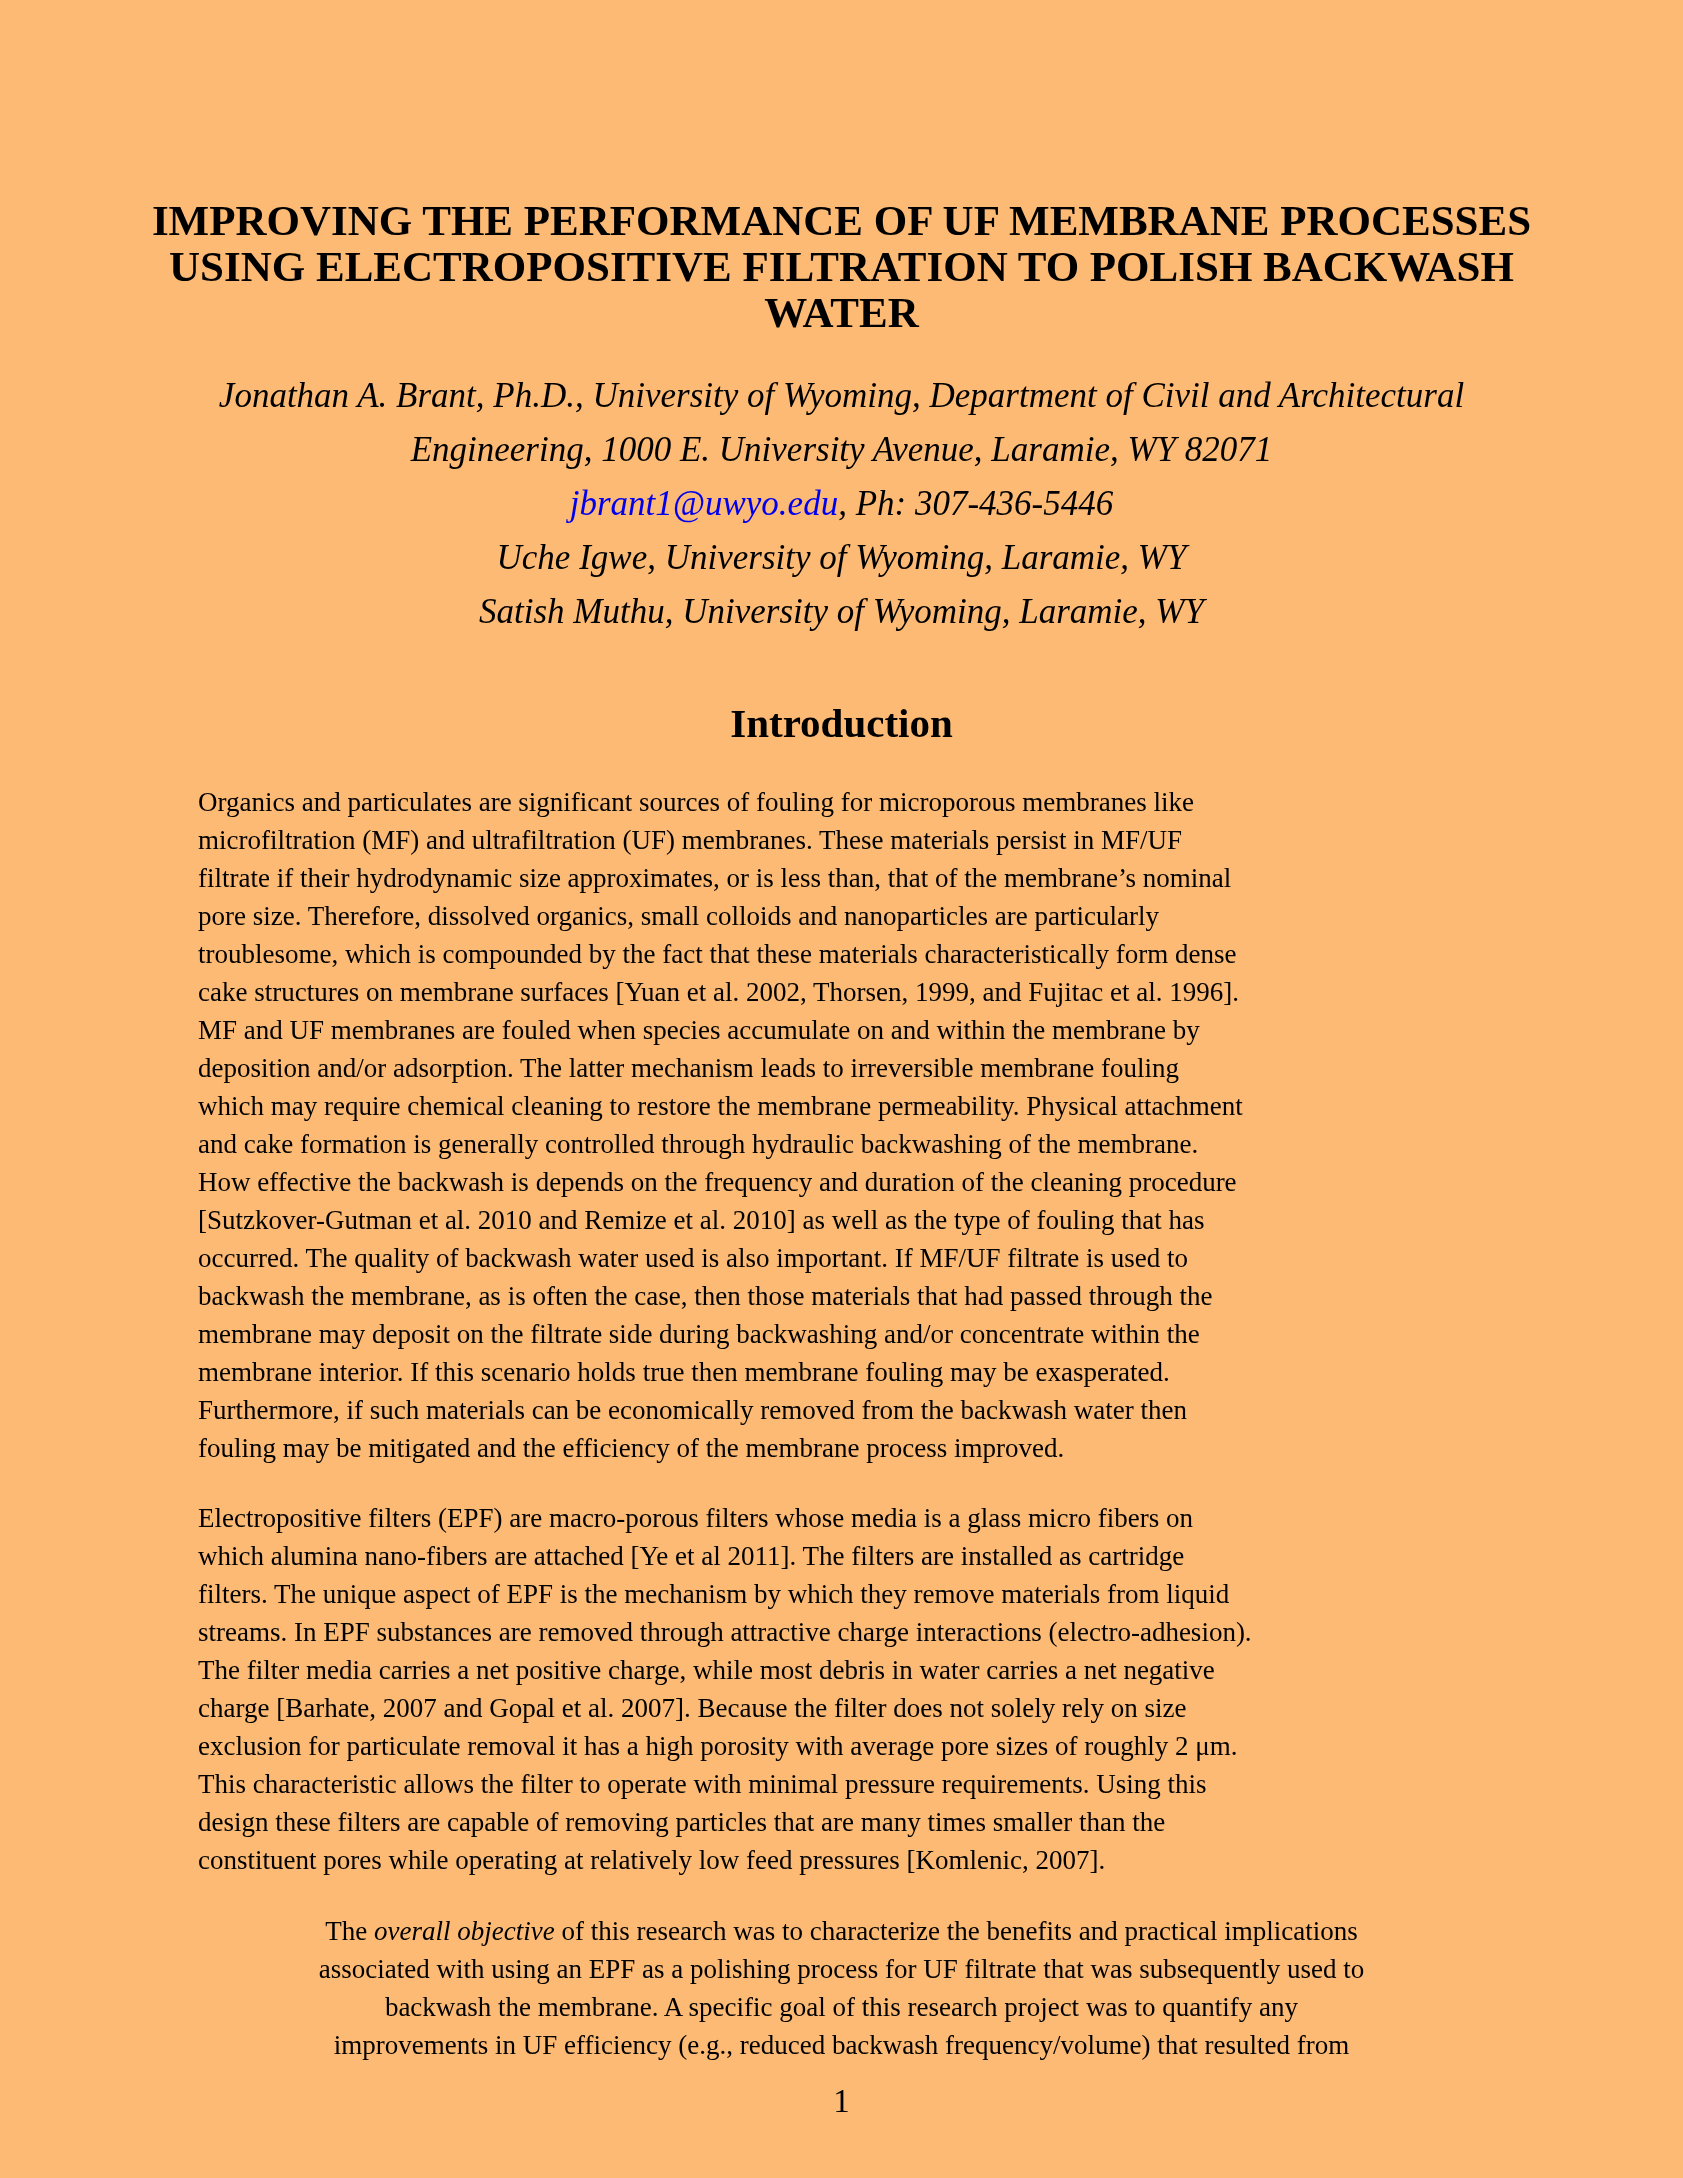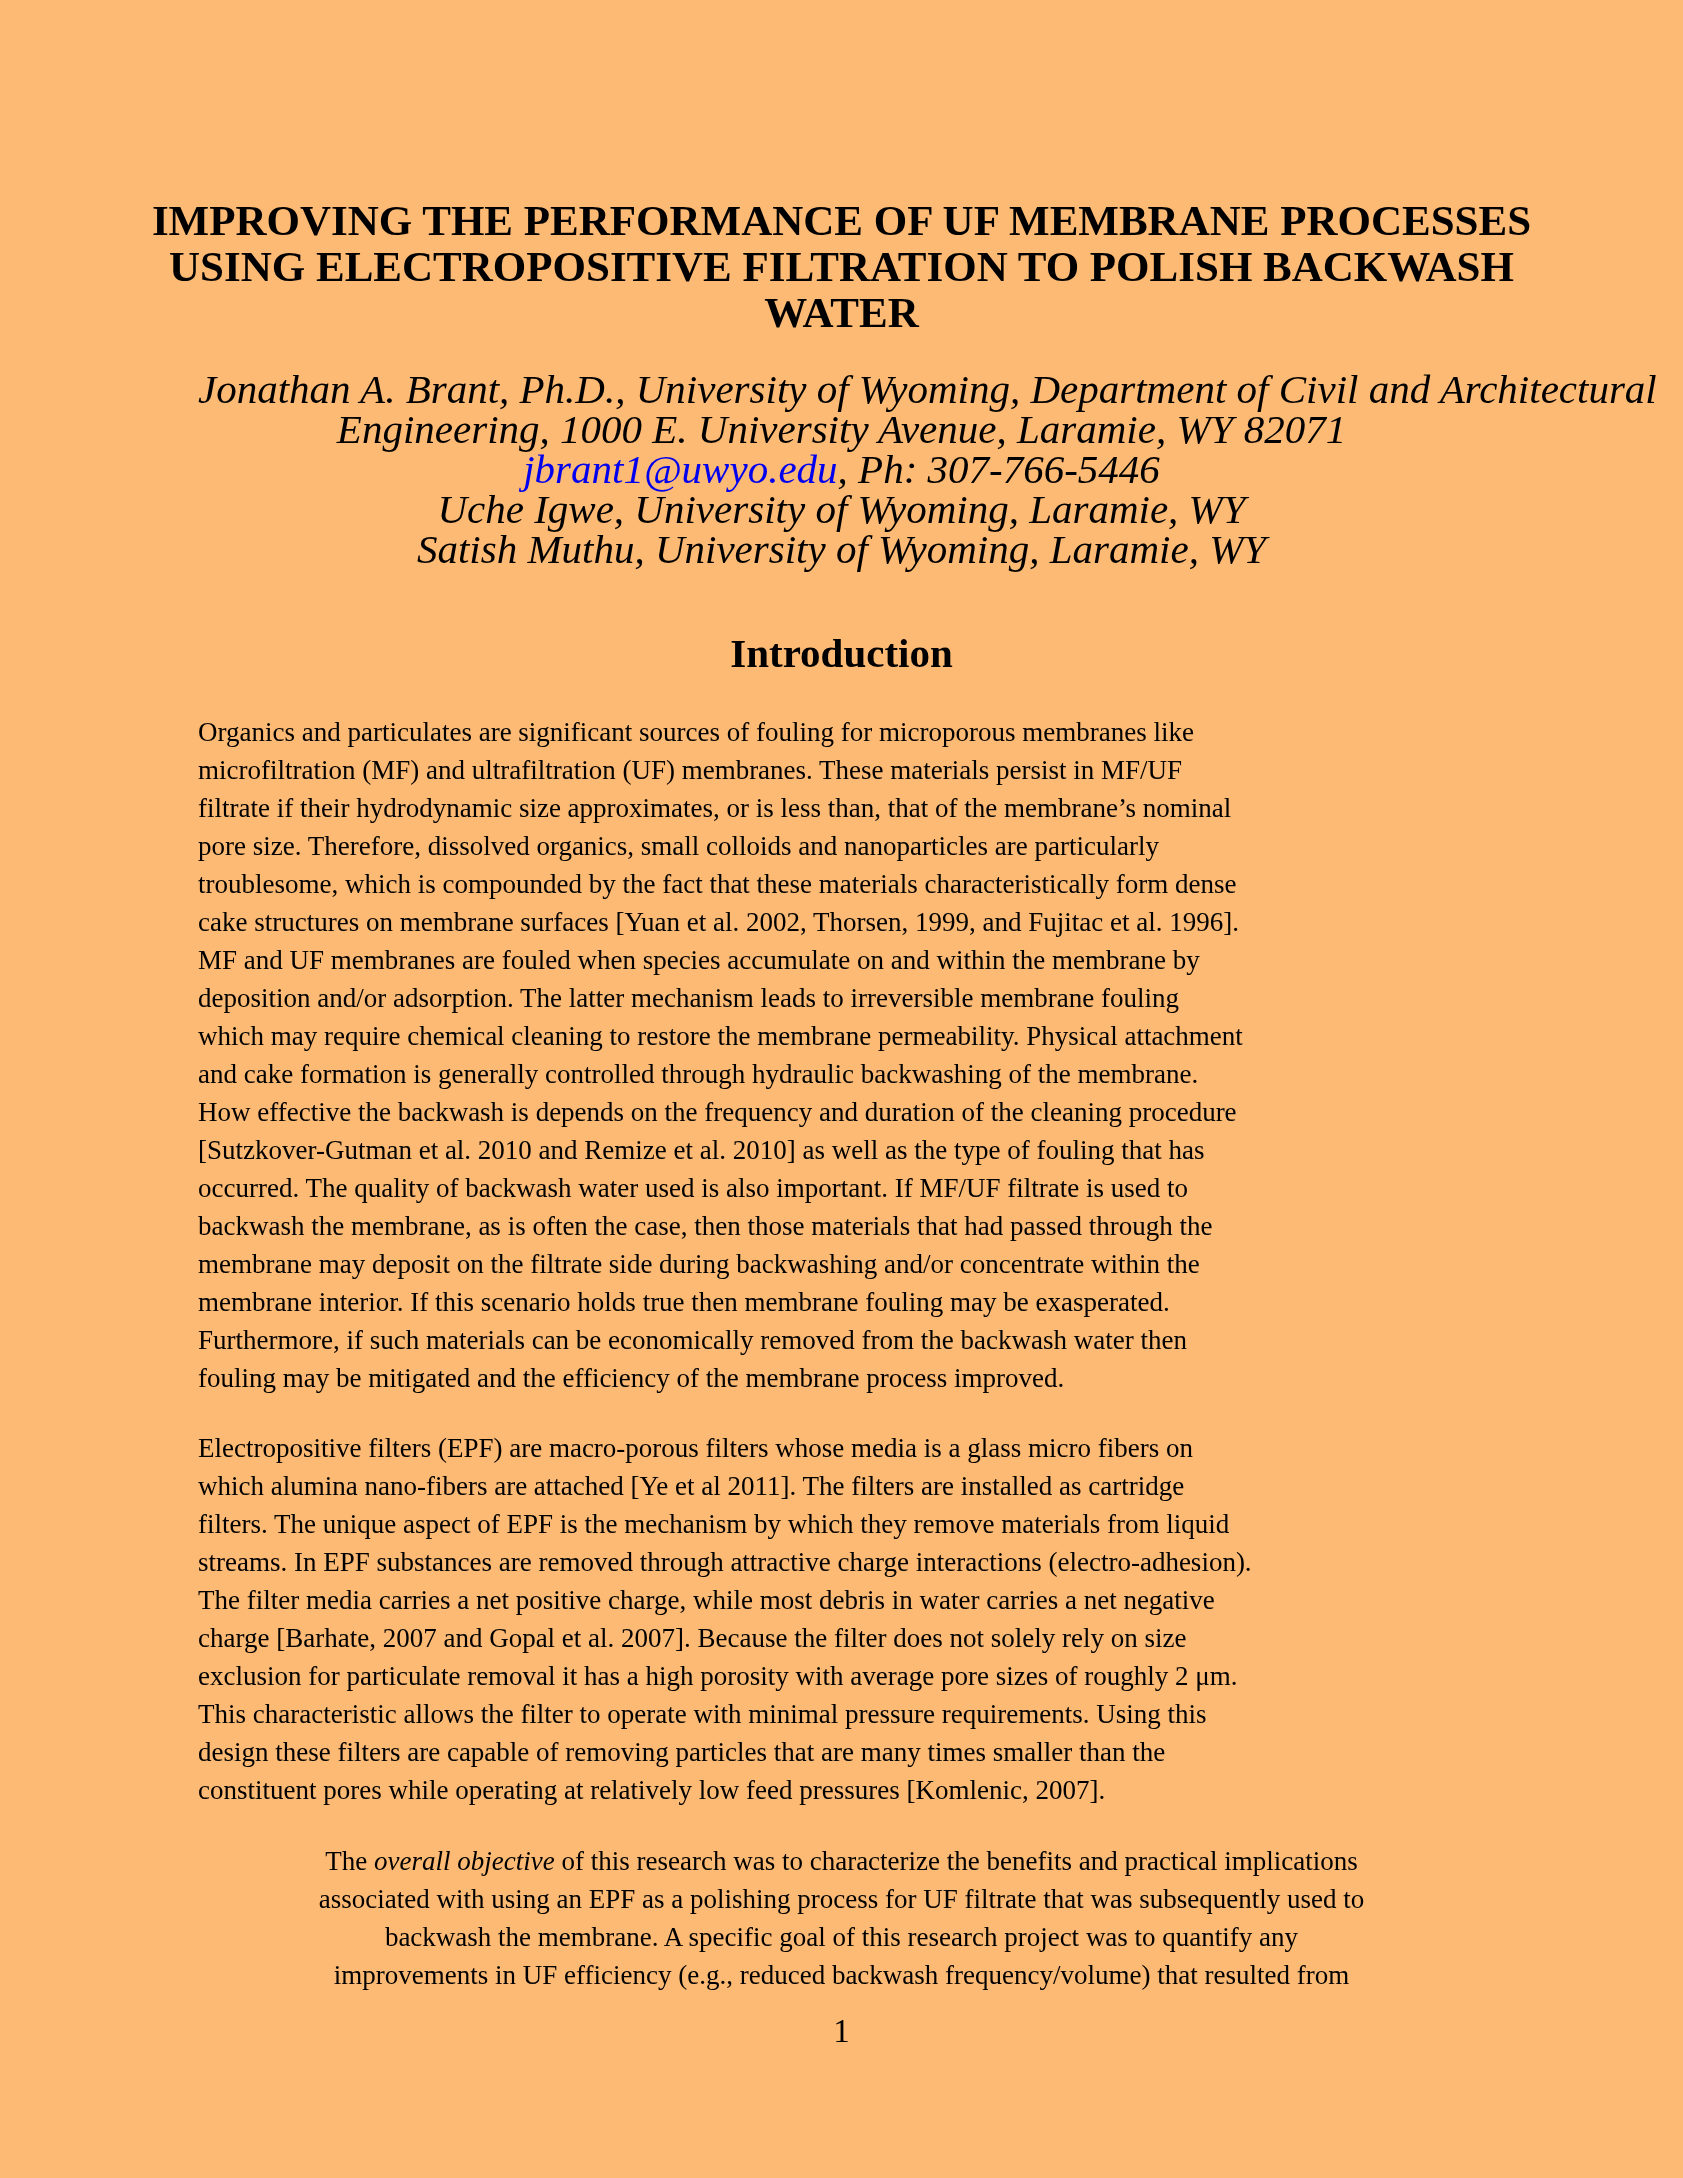--- a/index.html
+++ b/index.html
@@ -18,22 +18,22 @@
     margin: 194px -59px 0 -59px;
     font-size: 43px;
     line-height: 46px;
     font-weight: bold;
     text-align: center;
     white-space: pre;
   }
   .byline {
     margin: 33px 0 0 0;
     font-style: italic;
-    font-size: 41px;
-    line-height: 40px;
+    font-size: 35px;
+    line-height: 54px;
     text-align: center;
   }
   .byline-line { white-space: pre; }
   .email-link {
     color: var(--link-color, #0000EE);
     cursor: pointer;
   }
   .section-heading {
     margin: 61px 0 0 0;
     font-size: 41px;
@@ -63,21 +63,21 @@
 
 <div class="page">
 
   <h1 class="title">IMPROVING THE PERFORMANCE OF UF MEMBRANE PROCESSES
 USING ELECTROPOSITIVE FILTRATION TO POLISH BACKWASH
 WATER</h1>
 
   <div class="byline">
     <div class="byline-line">Jonathan A. Brant, Ph.D., University of Wyoming, Department of Civil and Architectural
 Engineering, 1000 E. University Avenue, Laramie, WY 82071</div>
-    <div class="byline-line"><a class="email-link">jbrant1@uwyo.edu</a><span>, Ph: 307-766-5446</span></div>
+    <div class="byline-line"><a class="email-link">jbrant1@uwyo.edu</a><span>, Ph: 307-436-5446</span></div>
     <div class="byline-line">Uche Igwe, University of Wyoming, Laramie, WY</div>
     <div class="byline-line">Satish Muthu, University of Wyoming, Laramie, WY</div>
   </div>
 
   <h2 class="section-heading">Introduction</h2>
 
   <p class="para para-first">Organics and particulates are significant sources of fouling for microporous membranes like
 microfiltration (MF) and ultrafiltration (UF) membranes. These materials persist in MF/UF
 filtrate if their hydrodynamic size approximates, or is less than, that of the membrane’s nominal
 pore size. Therefore, dissolved organics, small colloids and nanoparticles are particularly

